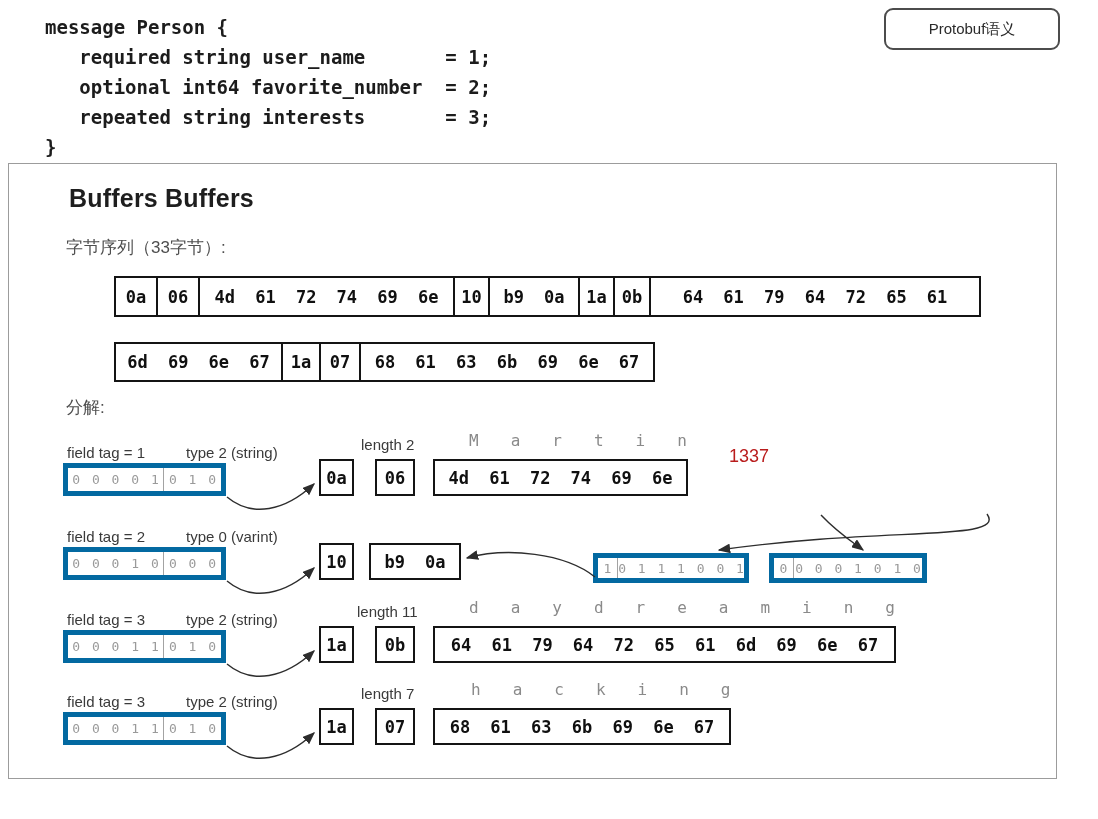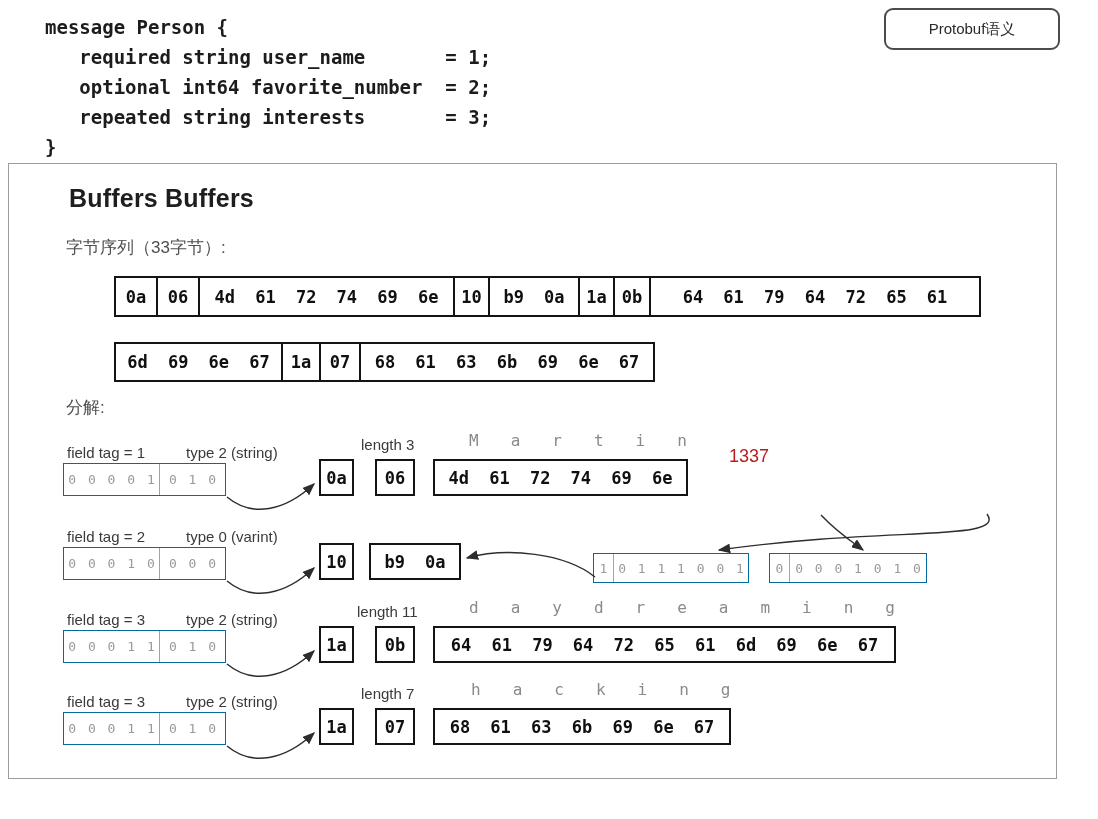--- a/index.html
+++ b/index.html
@@ -34,21 +34,21 @@
   
   .byterow { display:flex; border:2px solid #141414; background:#fff; }
   .bcell { border-right:2px solid #141414; display:flex; align-items:center;
            justify-content:center; font-family:"DejaVu Sans Mono", monospace;
            font-weight:700; font-size:17px; color:#101010; word-spacing:10px; }
   .bcell:last-child { border-right:none; }
 
   
   .fieldrow { left:0; width:1049px; height:80px; }
   .flabel { font-size:15px; color:#3a3a3a; white-space:nowrap; }
-  .bitbox { display:flex; border:1px solid #0369a1; background:#fff; }
+  .bitbox { display:flex; border:5px solid #0369a1; background:#fff; }
   .bitcell { display:flex; align-items:center; justify-content:center;
              font-family:"DejaVu Sans Mono", monospace; font-size:13px;
              color:#9a9a9a; word-spacing:4px; border-right:1px solid #a3a3a3;
              white-space:pre; }
   .bitcell:last-child { border-right:none; }
   .hexcell { border:2px solid #141414; display:flex; align-items:center;
              justify-content:center; font-family:"DejaVu Sans Mono", monospace;
              font-weight:700; font-size:17px; color:#101010; word-spacing:10px;
              background:#fff; height:37px; }
   .chars { font-family:"DejaVu Sans Mono", monospace; font-size:16px;
@@ -95,21 +95,21 @@
   <div class="abs zh" style="left:57px; top:232px;">分解:</div>
 
   <div class="abs fieldrow" style="top:280px;">
     <div class="abs flabel" style="left:58px; top:0;">field tag = 1</div>
     <div class="abs flabel" style="left:177px; top:0;">type 2 (string)</div>
     <div class="abs bitbox" style="left:54px; top:19px; width:163px; height:33px;">
       <div class="bitcell" style="width:96px">0 0 0 0 1</div>
       <div class="bitcell" style="flex:1">0 1 0</div>
     </div>
     <div class="abs hexcell" style="left:310px; top:15px; width:35px;">0a</div>
-    <div class="abs flabel" style="left:352px; top:-8px;">length 3</div>
+    <div class="abs flabel" style="left:352px; top:-8px;">length 2</div>
     <div class="abs hexcell" style="left:366px; top:15px; width:40px;">06</div>
     <div class="abs chars" style="left:440px; top:-13px;">Martin</div>
     <div class="abs hexcell" style="left:424px; top:15px; width:255px;">4d 61 72 74 69 6e</div>
 
     <div class="abs vlabel" style="left:720px; top:2px; width:274px;">1337</div>
   </div>
 
   <div class="abs fieldrow" style="top:364px;">
     <div class="abs flabel" style="left:58px; top:0;">field tag = 2</div>
     <div class="abs flabel" style="left:177px; top:0;">type 0 (varint)</div>

